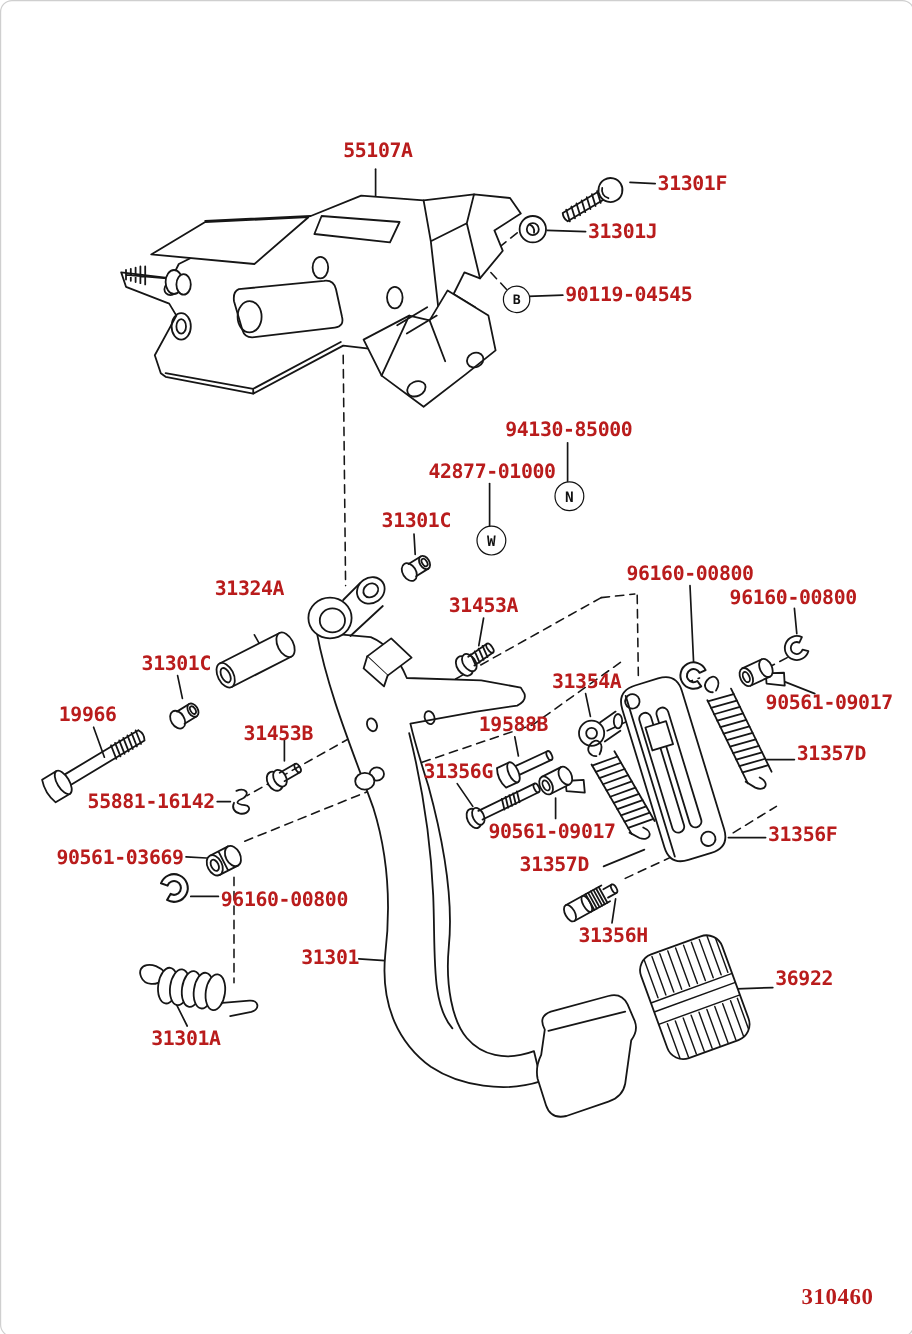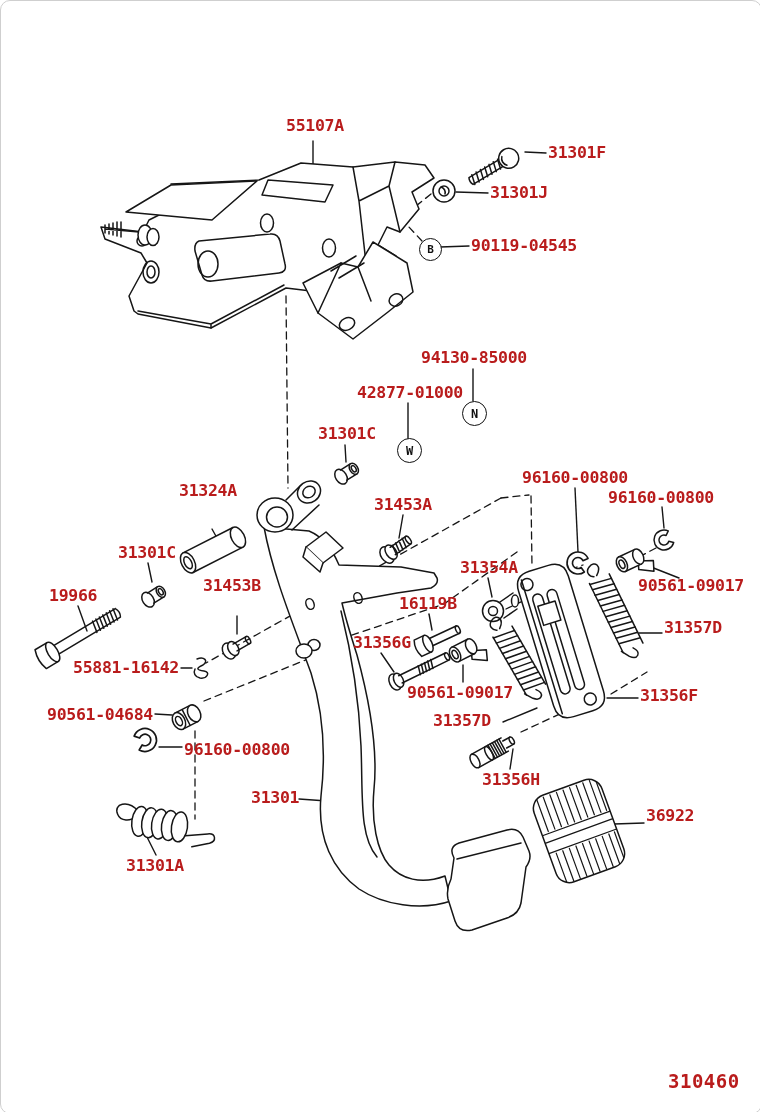--- a/index.html
+++ b/index.html
@@ -7,21 +7,21 @@
     position:relative;width:760px;height:1112px;margin:0 auto;
     background:#ffffff;border:1px solid #cfcfcf;border-radius:10px;
     overflow:hidden;font-family:"DejaVu Sans Mono",monospace;
   }
   .stage svg{position:absolute;left:0;top:0;}
   .lbl{
     position:absolute;font-weight:bold;font-size:16.5px;line-height:1.05;
     letter-spacing:-0.3px;color:#b91c1c;white-space:nowrap;
     font-family:"DejaVu Sans Mono",monospace;
   }
-  .dn{font-size:19px;letter-spacing:0.5px;}
+  .dn{font-size:19px;letter-spacing:0.5px;font-family:Liberation Serif, serif;}
   .sym{
     position:absolute;border:1.7px solid #111;border-radius:50%;
     background:#fff;display:flex;align-items:center;justify-content:center;
     font-weight:bold;color:#111;font-family:"DejaVu Sans Mono",monospace;
   }
   .sym-b{width:21px;height:21px;font-size:11px;}
   .sym-n,.sym-w{width:23px;height:23px;font-size:12px;}
 </style>
 </head>
 <body>
@@ -318,29 +318,29 @@
 <div class="lbl" style="left:356px;top:383px">42877-01000</div>
 <div class="lbl" style="left:317px;top:424px">31301C</div>
 <div class="lbl" style="left:178px;top:481px">31324A</div>
 <div class="lbl" style="left:117px;top:543px">31301C</div>
 <div class="lbl" style="left:373px;top:495px">31453A</div>
 <div class="lbl" style="left:521px;top:468px">96160-00800</div>
 <div class="lbl" style="left:607px;top:488px">96160-00800</div>
 <div class="lbl" style="left:459px;top:558px">31354A</div>
 <div class="lbl" style="left:637px;top:576px">90561-09017</div>
 <div class="lbl" style="left:48px;top:586px">19966</div>
-<div class="lbl" style="left:202px;top:576px">31453B</div>
-<div class="lbl" style="left:398px;top:594px">16119B</div>
+<div class="lbl" style="left:202px;top:602px">31453B</div>
+<div class="lbl" style="left:398px;top:594px">19588B</div>
 <div class="lbl" style="left:72px;top:658px">55881-16142</div>
 <div class="lbl" style="left:352px;top:633px">31356G</div>
 <div class="lbl" style="left:406px;top:683px">90561-09017</div>
 <div class="lbl" style="left:663px;top:618px">31357D</div>
 <div class="lbl" style="left:639px;top:686px">31356F</div>
 <div class="lbl" style="left:432px;top:711px">31357D</div>
-<div class="lbl" style="left:46px;top:705px">90561-04684</div>
+<div class="lbl" style="left:46px;top:705px">90561-03669</div>
 <div class="lbl" style="left:183px;top:740px">96160-00800</div>
 <div class="lbl" style="left:250px;top:788px">31301</div>
 <div class="lbl" style="left:125px;top:856px">31301A</div>
 <div class="lbl" style="left:481px;top:770px">31356H</div>
 <div class="lbl" style="left:645px;top:806px">36922</div>
 
 <div class="sym sym-b" style="left:418px;top:237px">B</div>
 <div class="sym sym-n" style="left:461px;top:400px">N</div>
 <div class="sym sym-w" style="left:396px;top:437px">W</div>
 

